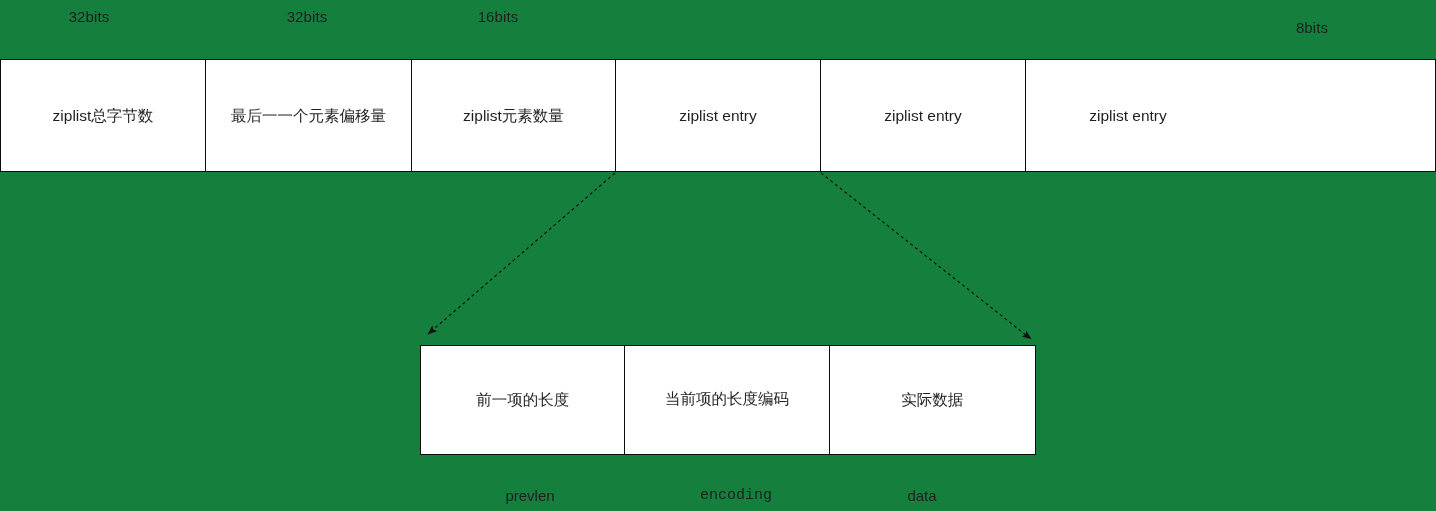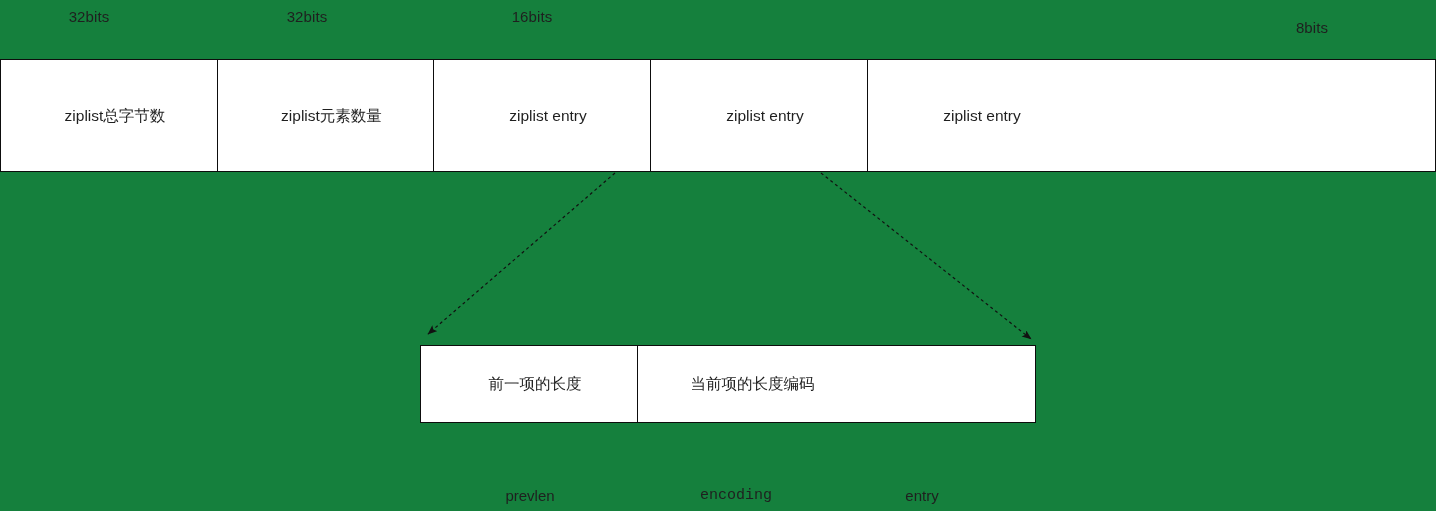--- a/index.html
+++ b/index.html
@@ -46,37 +46,36 @@
     display: flex;
     align-items: center;
     justify-content: center;
     font-size: 15.5px;
     line-height: 20px;
     color: #1f1f1f;
     text-align: center;
     white-space: nowrap;
     overflow: hidden;
     background: #ffffff;
-    margin-left: 12px;
   }
   .cell:last-child { border-right: none; }
 
   
   #ziplist-table {
     left: 0px;
     top: 59px;
     width: 1436px;
     height: 113px;
   }
   
   #entry-table {
     left: 420px;
     top: 345px;
     width: 616px;
-    height: 78px;
+    height: 110px;
   }
 
   
   .field-label {
     position: absolute;
     font-size: 15px;
     line-height: 18px;
     color: #1f1f1f;
     text-align: right;
     white-space: nowrap;
@@ -93,39 +92,41 @@
     pointer-events: none;
   }
 </style>
 </head>
 <body>
 
 <div id="canvas">
 
   <div class="bit-label" style="left:89px;  top:8px;">32bits</div>
   <div class="bit-label" style="left:307px; top:8px;">32bits</div>
-  <div class="bit-label" style="left:532px; top:8px;">16bits</div>
+  <div class="bit-label" style="left:498px; top:8px;">16bits</div>
   <div class="bit-label" style="left:1312px;top:19px;">8bits</div>
 
   <div class="table-row" id="ziplist-table">
     <div class="cell" style="width:205px;">ziplist总字节数</div>
+    <div class="cell" style="width:206px;">最后一一个元素偏移量</div>
     <div class="cell" style="width:204px;text-align:center;">ziplist元素数量</div>
     <div class="cell" style="width:205px;">ziplist entry</div>
     <div class="cell" style="width:205px;">ziplist entry</div>
     <div class="cell" style="width:204px;">ziplist entry</div>
   </div>
 
   <div class="table-row" id="entry-table">
     <div class="cell" style="width:205px;">前一项的长度</div>
-    <div class="cell" style="width:205px;">当前项的长度编码</div>
+    <div class="cell" style="width:205px;font-family:Liberation Mono, monospace;">当前项的长度编码</div>
+    <div class="cell" style="width:206px;">实际数据</div>
   </div>
 
   <div class="field-label" style="left:530px; top:487px;">prevlen</div>
   <div class="field-label" style="left:736px; top:487px;font-family:Liberation Mono, monospace;">encoding</div>
-  <div class="field-label" style="left:922px; top:487px;">entry</div>
+  <div class="field-label" style="left:922px; top:487px;">data</div>
 
   <svg id="connectors" width="1436" height="511" viewBox="0 0 1436 511" xmlns="http://www.w3.org/2000/svg">
     <defs>
       <marker id="arrowhead" markerWidth="9" markerHeight="9" refX="7.5" refY="3.2" orient="auto" markerUnits="strokeWidth">
         <path d="M0,0 L8,3.2 L0,6.4 L1.7,3.2 Z" fill="#111111"></path>
       </marker>
     </defs>
     <line x1="615" y1="173" x2="428" y2="334" stroke="#111111" stroke-width="1.2" stroke-dasharray="3,3" marker-end="url(#arrowhead)"></line>
     <line x1="821" y1="173" x2="1031" y2="339" stroke="#111111" stroke-width="1.2" stroke-dasharray="3,3" marker-end="url(#arrowhead)"></line>
   </svg>

